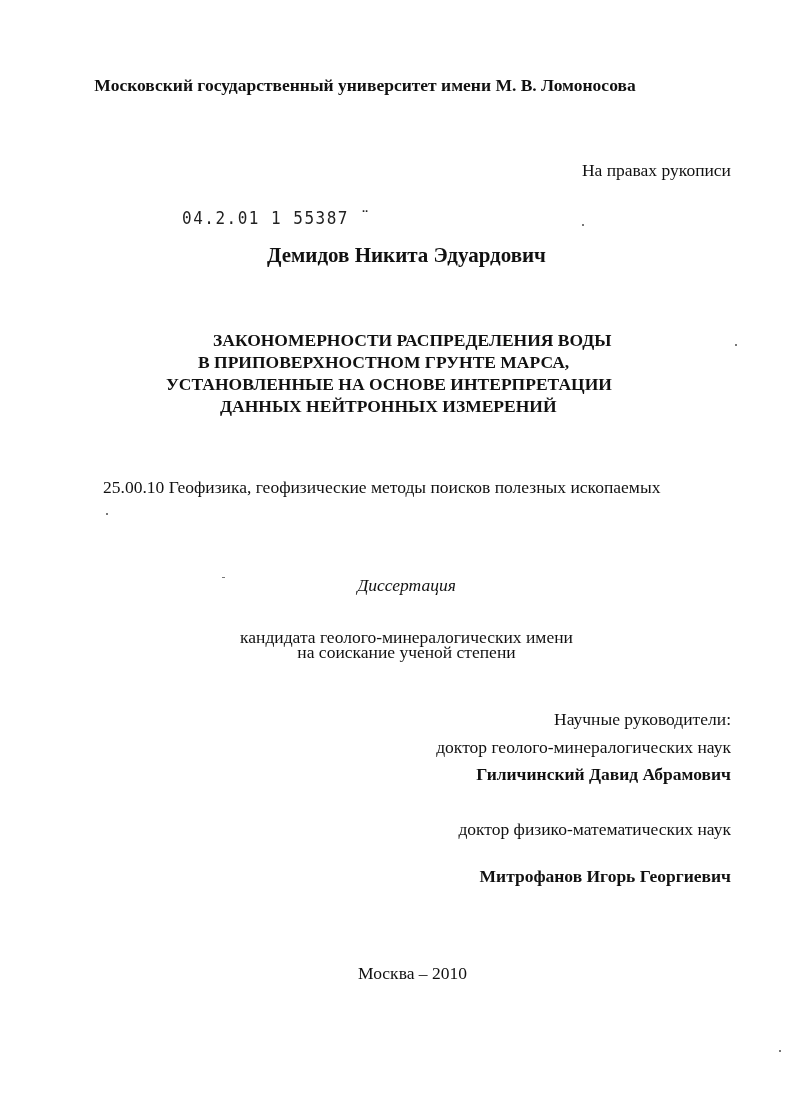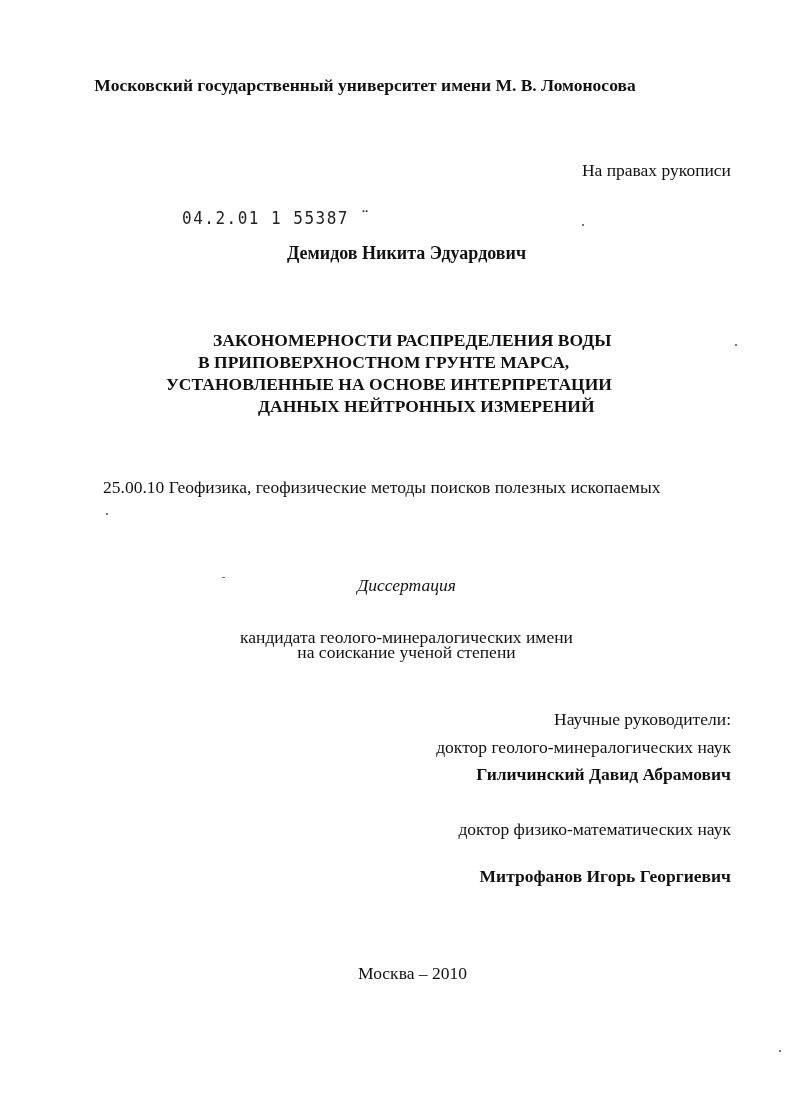--- a/index.html
+++ b/index.html
@@ -3,26 +3,26 @@
 <meta charset="utf-8">
 <style>
   html, body { margin: 0; padding: 0; background: #ffffff; }
   body { width: 793px; height: 1093px; position: relative; overflow: hidden;
          font-family: "Liberation Serif", "DejaVu Serif", serif; color: #111111; }
   .abs { position: absolute; white-space: nowrap; }
   .univ { left: 0; width: 730px; text-align: center; top: 75px; font-size: 17.5px; font-weight: bold; }
   .rights { right: 62px; top: 160px; font-size: 17.5px; }
   .stamp { left: 182px; top: 208px; font-family: "DejaVu Sans Mono", "Liberation Mono", monospace;
            font-size: 16px; letter-spacing: 1.5px; color: #222; transform: scaleY(1.15); }
-  .author { left: 0; width: 793px; text-align: center; top: 243px; font-size: 18px; font-weight: bold; padding-left: 20px; box-sizing: border-box; }
+  .author { left: 0; width: 793px; text-align: center; top: 243px; font-size: 21px; font-weight: bold; padding-left: 20px; box-sizing: border-box; }
   .title-line { font-size: 17.5px; font-weight: bold; }
   .t1 { left: 213px; top: 330px; }
   .t2 { left: 198px; top: 352px; }
   .t3 { left: 166px; top: 374px; }
-  .t4 { left: 220px; top: 396px; margin-left: 38px; }
+  .t4 { left: 220px; top: 396px; }
   .spec { left: 103px; top: 477px; font-size: 17.5px; }
   .center-block { left: 0; width: 793px; text-align: center; font-size: 17.5px; padding-left: 20px; box-sizing: border-box; }
   .c1 { top: 575px; font-style: italic; }
   .c2 { top: 601px; margin-top: 41px; }
   .c3 { top: 627px; }
   .rblock { right: 62px; text-align: right; font-size: 17.5px; }
   .r1 { top: 709px; }
   .r2 { top: 737px; }
   .r3 { top: 764px; font-weight: bold; }
   .r4 { top: 819px; }

